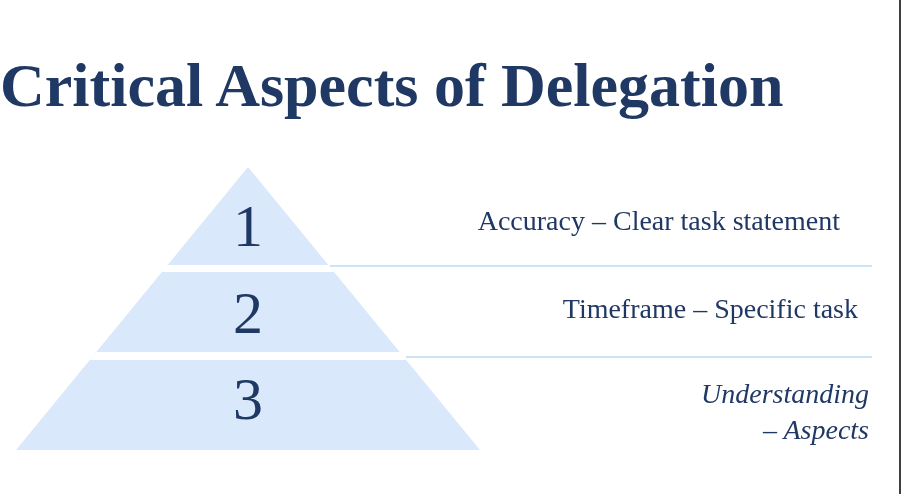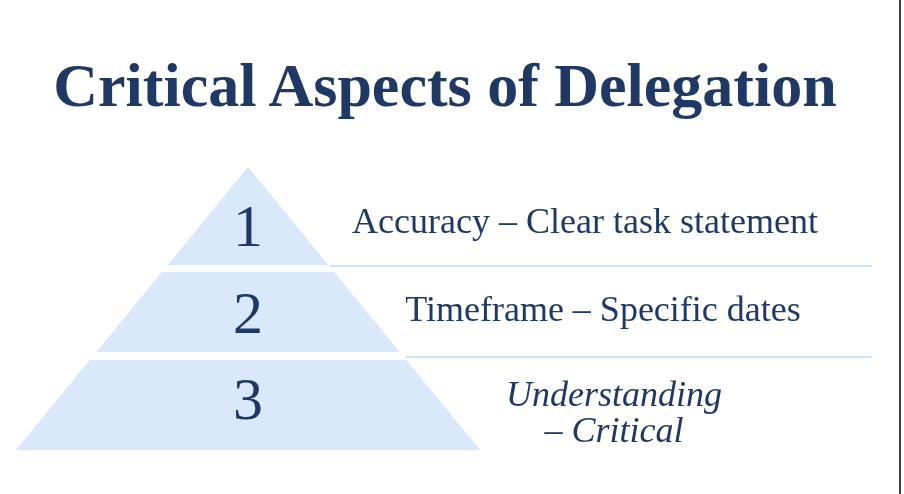--- a/index.html
+++ b/index.html
@@ -17,21 +17,20 @@
   .slide {
     position: absolute;
     inset: 0;
     background: #ffffff;
   }
   .title {
     position: absolute;
     top: 6px;
     left: 0;
     right: 14px;
-    text-align: center;
     font-size: 62px;
     line-height: 1.2;
     color: #1f3864;
     white-space: nowrap;
   }
   .pyramid {
     position: absolute;
     left: 16px;
     top: 167px;
     width: 464px;
@@ -66,22 +65,22 @@
   .row-line {
     position: absolute;
     height: 2px;
     background: #cde3f6;
   }
   .line1 { left: 330px; top: 265px; width: 542px; }
   .line2 { left: 406px; top: 356px; width: 466px; }
   .row-label {
     position: absolute;
     width: 510px;
-    text-align: center;
-    font-size: 36px;
+    text-align: right;
+    font-size: 28px;
     color: #1f3864;
     white-space: nowrap;
   }
   .label1 { left: 330px; top: 199px; line-height: 44px; }
   .label2 { left: 348px; top: 287px; line-height: 44px; }
   .label3 { left: 359px; top: 376px; line-height: 36px; white-space: normal; font-style: italic; }
   .edge-line {
     position: absolute;
     left: 899px;
     top: 0;
@@ -103,21 +102,21 @@
   </div>
 
   <div class="level-number num1">1</div>
   <div class="level-number num2">2</div>
   <div class="level-number num3">3</div>
 
   <div class="row-line line1"></div>
   <div class="row-line line2"></div>
 
   <div class="row-label label1">Accuracy – Clear task statement</div>
-  <div class="row-label label2">Timeframe – Specific dates</div>
+  <div class="row-label label2">Timeframe – Specific task</div>
   <div class="row-label label3">
     <div>Understanding</div>
-    <div>– Critical</div>
+    <div>– Aspects</div>
   </div>
 
   <div class="edge-line"></div>
 
 </div>
 
 </body></html>

